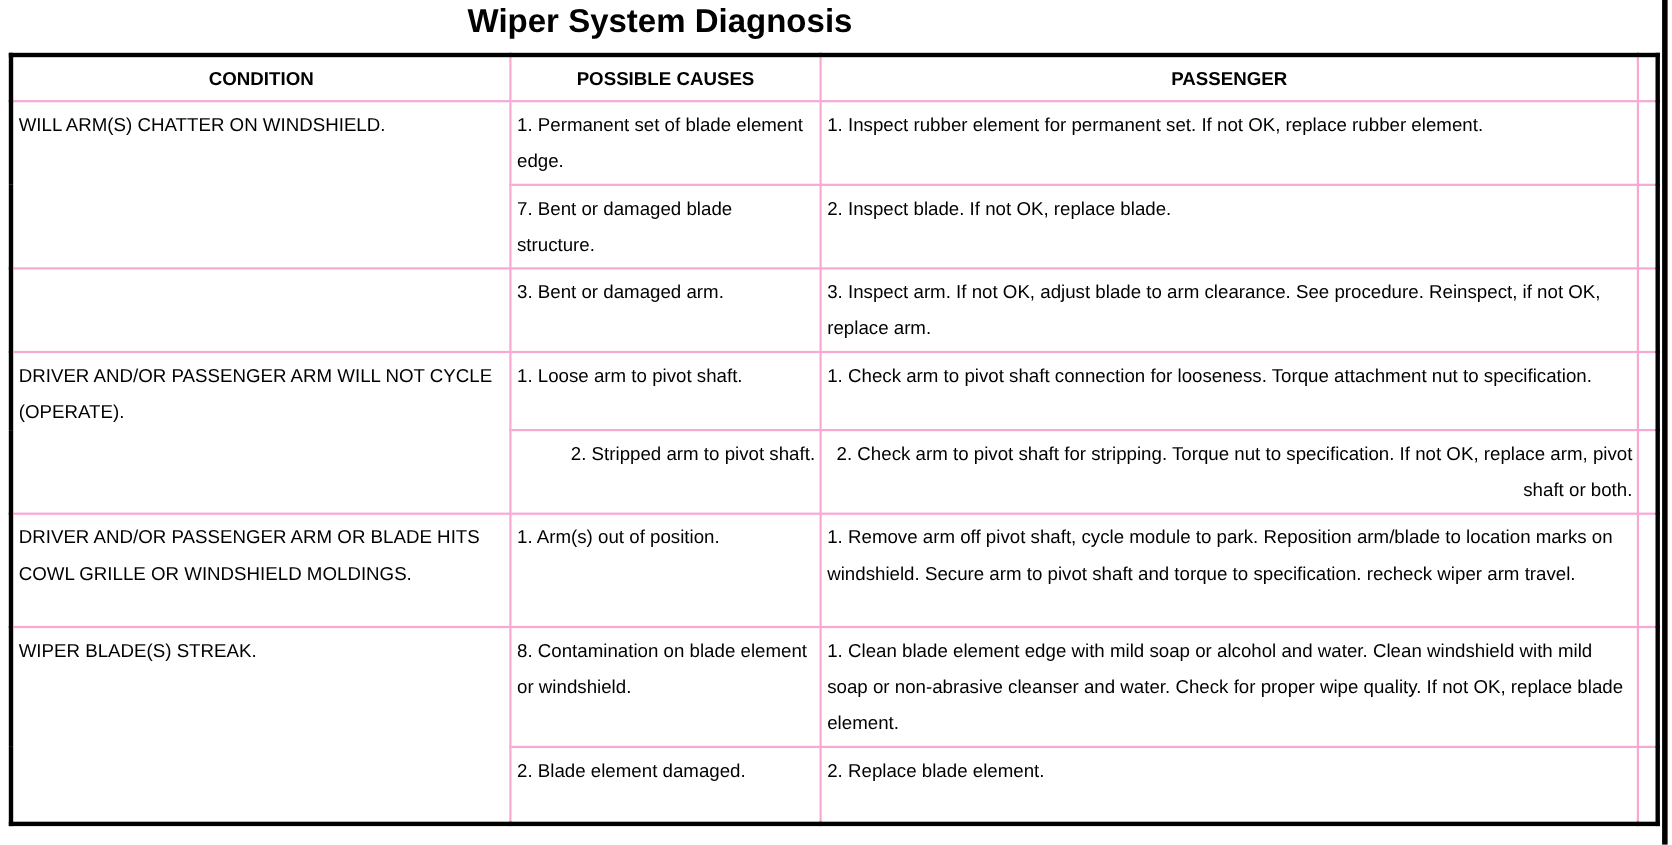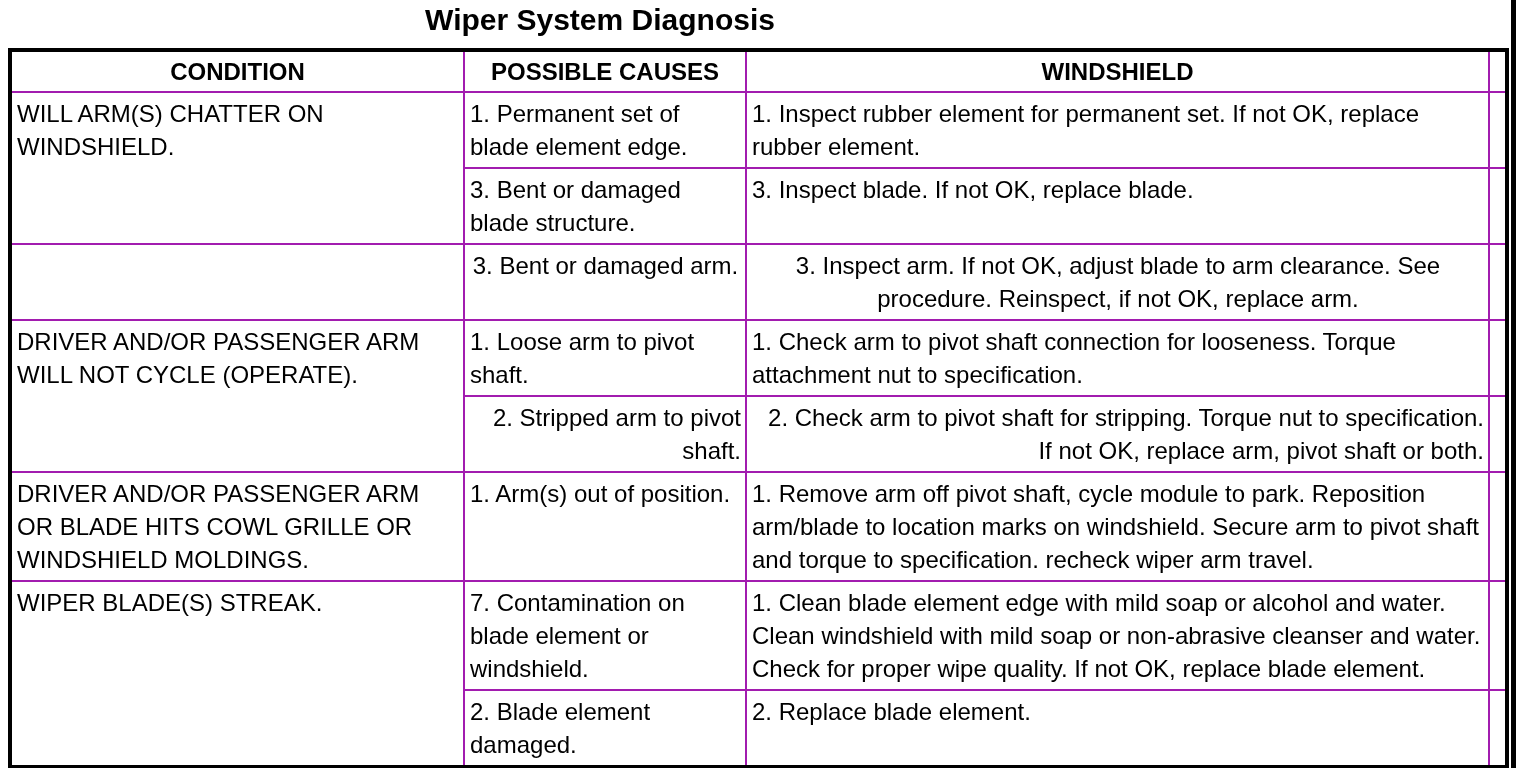--- a/index.html
+++ b/index.html
@@ -41,42 +41,42 @@
     position: absolute;
     left: 8px;
     top: 48px;
     width: 1497px;
     border-collapse: collapse;
     table-layout: fixed;
     border: 4px solid #000000;
   }
   table.diagnosis th,
   table.diagnosis td {
-    border: 2px solid #a21caf;
+    border: 2px solid #f9a8d4;
     vertical-align: top;
-    font-size: 24px;
+    font-size: 17px;
     line-height: 33px;
     padding: 4px 4px 4px 5px;
     overflow: hidden;
     word-wrap: break-word;
   }
   table.diagnosis th {
     font-weight: bold;
     text-align: center;
     vertical-align: middle;
     padding: 2px 4px;
     line-height: 26px;
   }
   td.spacer, th.spacer {
     padding: 0;
   }
   tr.h-header  { height: 42px; }
   tr.h-r1 { height: 75px; }
   tr.h-r2 { height: 71px; }
-  tr.h-r3 { height: 75px; text-align: center; }
+  tr.h-r3 { height: 75px; }
   tr.h-r4 { height: 71px; margin-top: 32px; }
   tr.h-r5 { height: 74px; text-align: right; }
   tr.h-r6 { height: 103px; }
   tr.h-r7 { height: 91px; }
   tr.h-r8 { height: 70px; }
 </style>
 </head>
 <body>
 
 <div class="page">
@@ -87,34 +87,34 @@
     <colgroup>
       <col style="width:454px">
       <col style="width:282px">
       <col style="width:743px">
       <col style="width:18px">
     </colgroup>
     <thead>
       <tr class="h-header">
         <th>CONDITION</th>
         <th>POSSIBLE CAUSES</th>
-        <th>WINDSHIELD</th>
+        <th>PASSENGER</th>
         <th class="spacer"></th>
       </tr>
     </thead>
     <tbody>
       <tr class="h-r1">
         <td rowspan="2">WILL ARM(S) CHATTER ON WINDSHIELD.</td>
         <td>1. Permanent set of blade element edge.</td>
         <td>1. Inspect rubber element for permanent set. If not OK, replace rubber element.</td>
         <td class="spacer"></td>
       </tr>
       <tr class="h-r2">
-        <td>3. Bent or damaged blade structure.</td>
-        <td>3. Inspect blade. If not OK, replace blade.</td>
+        <td>7. Bent or damaged blade structure.</td>
+        <td>2. Inspect blade. If not OK, replace blade.</td>
         <td class="spacer"></td>
       </tr>
       <tr class="h-r3">
         <td></td>
         <td>3. Bent or damaged arm.</td>
         <td>3. Inspect arm. If not OK, adjust blade to arm clearance. See procedure. Reinspect, if not OK, replace arm.</td>
         <td class="spacer"></td>
       </tr>
       <tr class="h-r4">
         <td rowspan="2">DRIVER AND/OR PASSENGER ARM WILL NOT CYCLE (OPERATE).</td>
@@ -128,21 +128,21 @@
         <td class="spacer"></td>
       </tr>
       <tr class="h-r6">
         <td>DRIVER AND/OR PASSENGER ARM OR BLADE HITS COWL GRILLE OR WINDSHIELD MOLDINGS.</td>
         <td>1. Arm(s) out of position.</td>
         <td>1. Remove arm off pivot shaft, cycle module to park. Reposition arm/blade to location marks on windshield. Secure arm to pivot shaft and torque to specification. recheck wiper arm travel.</td>
         <td class="spacer"></td>
       </tr>
       <tr class="h-r7">
         <td rowspan="2">WIPER BLADE(S) STREAK.</td>
-        <td>7. Contamination on blade element or windshield.</td>
+        <td>8. Contamination on blade element or windshield.</td>
         <td>1. Clean blade element edge with mild soap or alcohol and water. Clean windshield with mild soap or non-abrasive cleanser and water. Check for proper wipe quality. If not OK, replace blade element.</td>
         <td class="spacer"></td>
       </tr>
       <tr class="h-r8">
         <td>2. Blade element damaged.</td>
         <td>2. Replace blade element.</td>
         <td class="spacer"></td>
       </tr>
     </tbody>
   </table>

